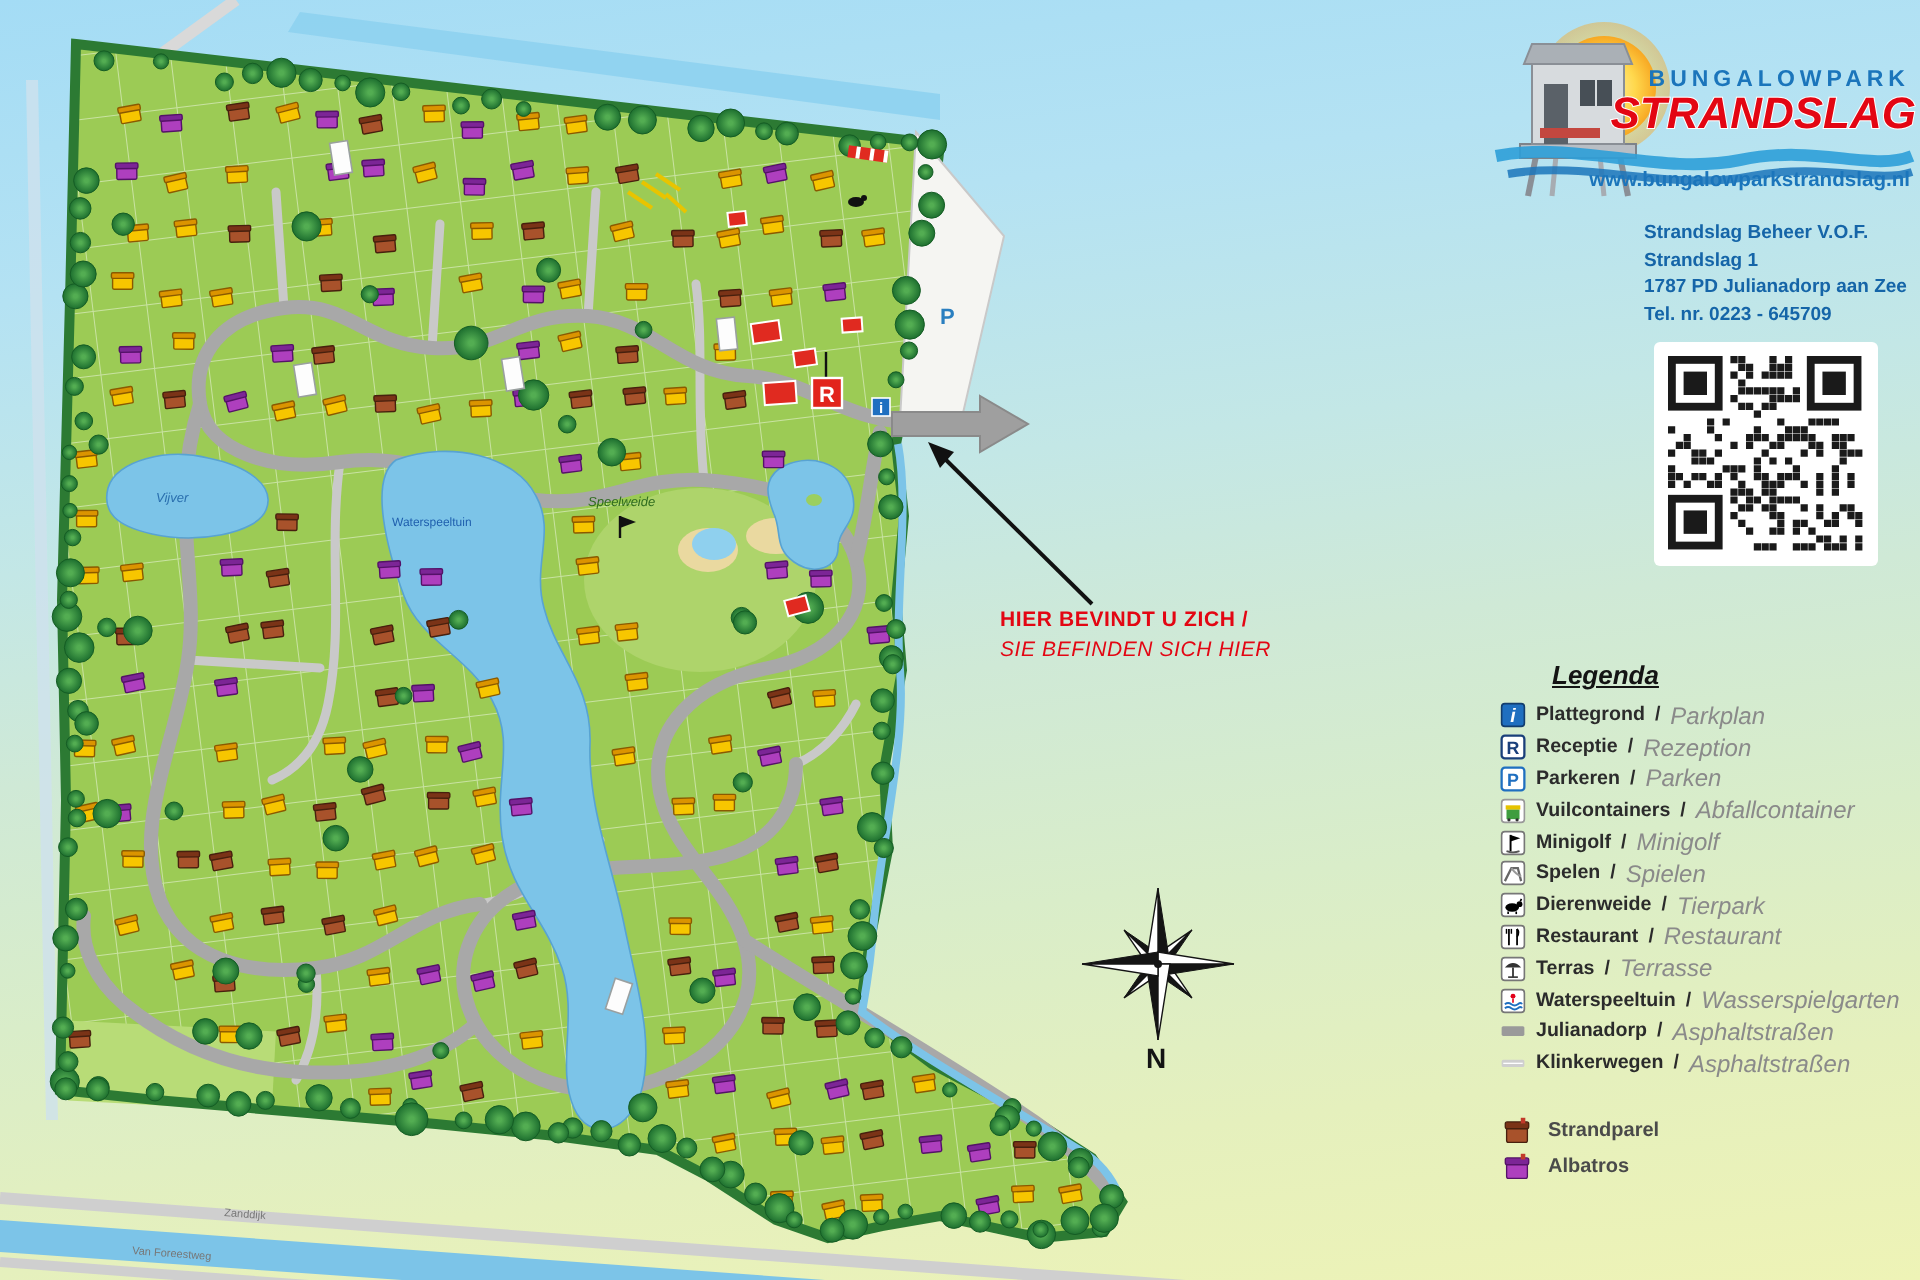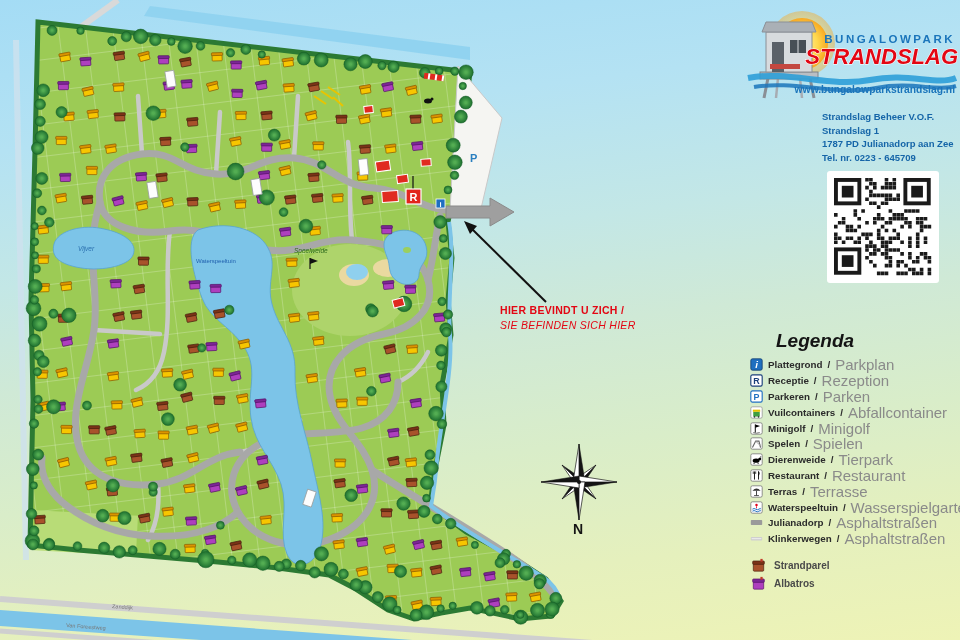--- a/index.html
+++ b/index.html
@@ -7,27 +7,27 @@
     font-family:"Liberation Sans",sans-serif;
     background:linear-gradient(173deg,#a4dcf5 0%,#b4e2f3 20%,#c3e7e6 38%,#cfe9d6 52%,#d9edc9 68%,#e5f0bd 84%,#eef3b6 100%);}
   svg text{font-family:"Liberation Sans",sans-serif}
   .abs{position:absolute}
   
   .contact{left:822px;top:110px;width:150px;color:#1565a8;font-size:9.5px;font-weight:bold;line-height:13.5px}
   .hier{left:500px;top:304px;width:200px;color:#e30613}
   .hier .l1{font-size:10.5px;font-weight:bold;letter-spacing:.3px}
   .hier .l2{font-size:10.5px;font-style:italic;margin-top:3px;letter-spacing:.3px}
   .legend{left:750px;top:330px;width:210px}
-  .sec-title{margin-left:26px;font-size:19px;font-weight:bold;font-style:italic;color:#141414;margin-bottom:5px}
+  .sec-title{margin-left:26px;font-size:13px;font-weight:bold;font-style:italic;text-decoration:underline;color:#141414;margin-bottom:5px}
   .lrow{display:flex;align-items:center;height:15.8px;gap:5px}
   .lrow .ic{width:13px;height:13px;flex:0 0 13px;display:flex}
   .lrow .ic svg{width:13px;height:13px}
   .lrow .nl{font-size:9.8px;font-weight:bold;color:#2b2b2b;white-space:nowrap}
   .lrow .sep{font-size:9.8px;font-weight:bold;color:#2b2b2b}
-  .lrow .de{font-size:15px;color:#8a8a8a;white-space:nowrap}
+  .lrow .de{font-size:12px;font-style:italic;color:#8a8a8a;white-space:nowrap}
   .bung{left:750px;top:556px;width:200px}
   .brow{display:flex;align-items:center;height:18.5px;gap:7px}
   .brow .ic{width:17px;height:17px;flex:0 0 17px}
   .brow .ic svg{width:17px;height:17px}
   .brow .nm{font-size:10px;font-weight:bold;color:#4a4a4a}
   
   .t{stroke:#155d24;stroke-width:.5}
   .h rect{stroke-width:.7}
   .h.z .b{fill:#f7c600;stroke:#8a5a00}.h.z .r{fill:#db9400;stroke:#8a5a00}
   .h.a .b{fill:#ae3fbe;stroke:#541268}.h.a .r{fill:#7c2596;stroke:#541268}

